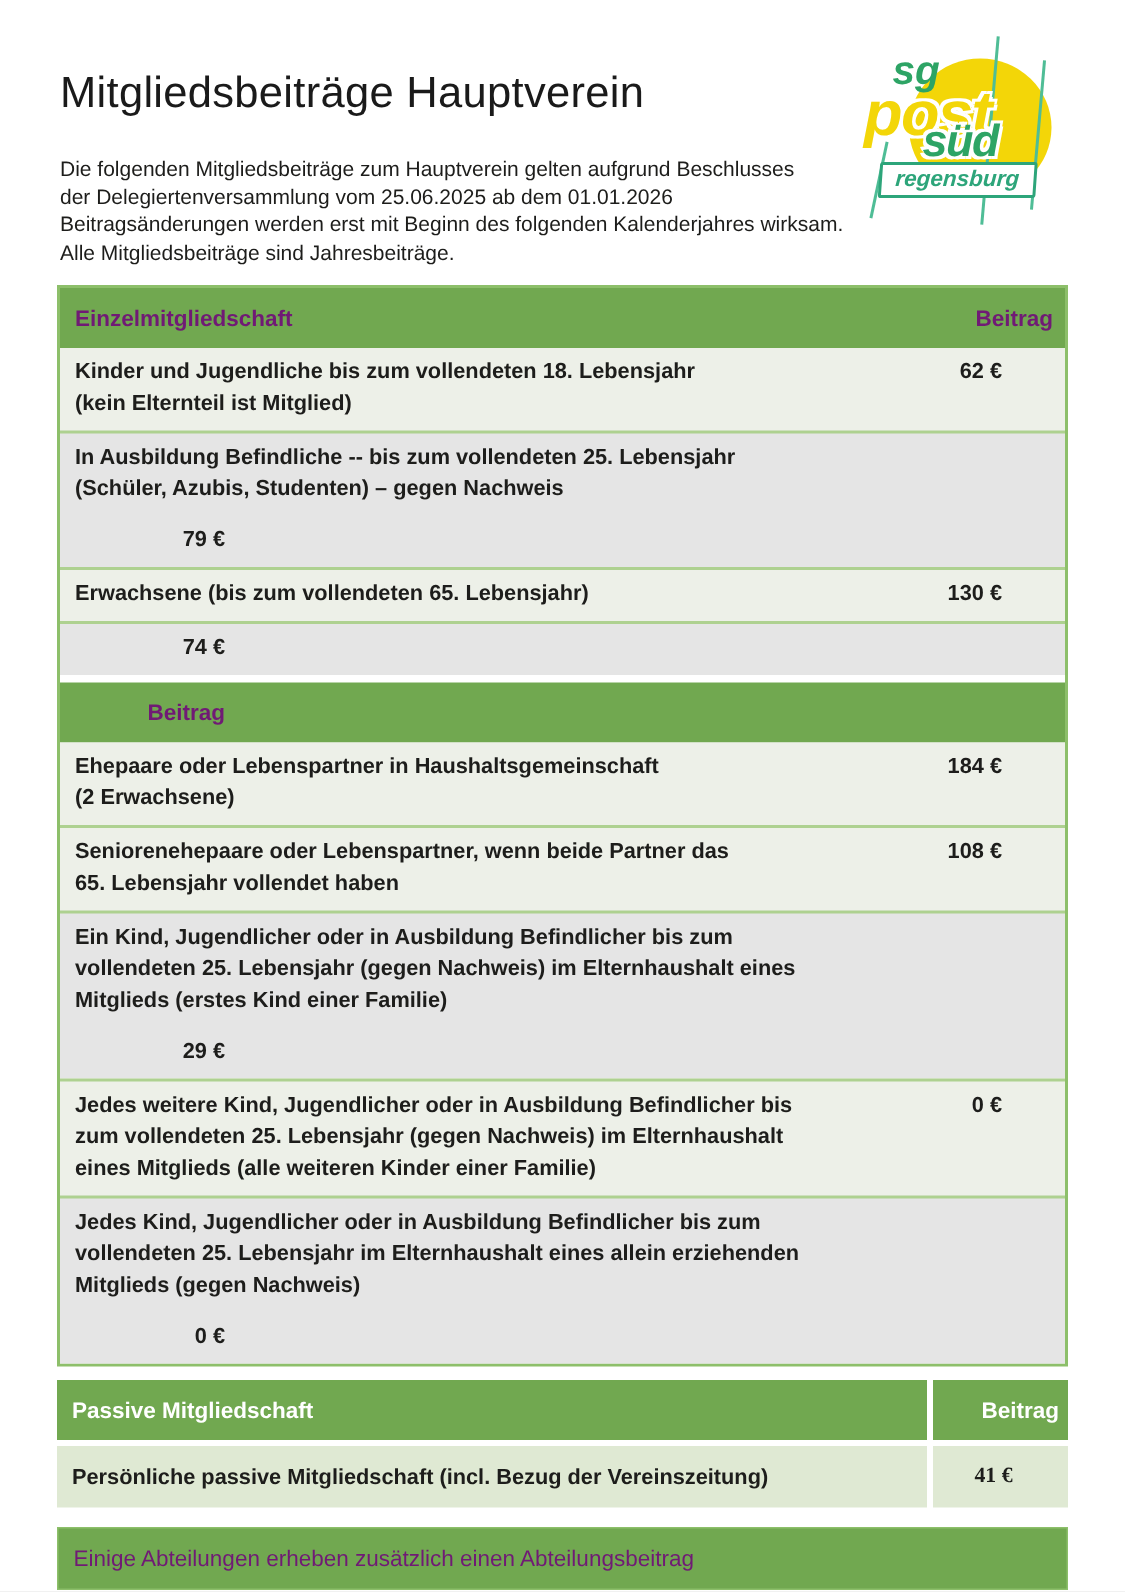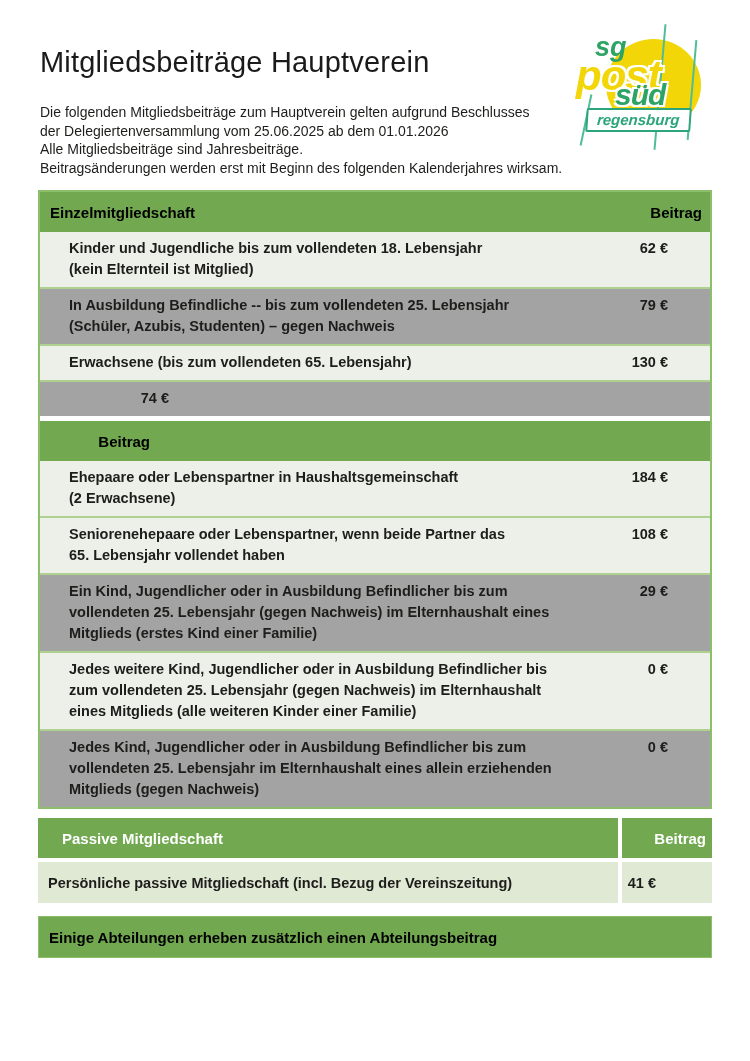--- a/index.html
+++ b/index.html
@@ -43,44 +43,44 @@
   .logo .citybox{
     position:absolute;left:11px;top:82px;
     background:#ffffff;border:2px solid #2da57a;border-radius:2px;
     padding:1px 9px 2px 9px;
     font-size:15px;font-weight:700;font-style:italic;color:#2da57a;
     transform:skewX(-4deg);
   }
 
   
   .tbl{margin-top:13px;border:2px solid #8dbf6a;background:#fff;}
-  .thead{display:flex;background:#71a850;color:#000000;font-weight:700;font-size:15px;
+  .thead{display:flex;background:#71a850;color:#701a75;font-weight:700;font-size:15px;
          align-items:center;min-height:40px;}
   .thead .th-label{flex:1;padding:0 0 0 10px;}
   .thead .th-amt{width:110px;text-align:right;padding-right:8px;}
   .thead2{border-top:5px solid #ffffff;}
-  .trow{display:flex;font-weight:700;font-size:14.5px;line-height:21px;padding-left:19px;}
+  .trow{display:flex;font-weight:700;font-size:14.5px;line-height:21px;}
   .trow + .trow{border-top:2px solid #aed190;}
   .thead + .trow{border-top:0;}
   .trow .cell-desc{flex:1;padding:6px 0 7px 10px;white-space:pre-line;}
   .trow .cell-amt{width:110px;text-align:right;padding:6px 42px 7px 0;}
   .trow.shaded{background:#edf0e8;}
-  .trow.plain{background:#a3a3a3;}
+  .trow.plain{background:#e5e5e5;flex-direction:column;}
 
   
   .tbl3{margin-top:9px;display:grid;grid-template-columns:1fr 90px;grid-gap:4px;background:#fff;}
   .tbl3 .h{background:#71a850;color:#fff;font-weight:700;font-size:15px;display:flex;align-items:center;min-height:40px;}
-  .tbl3 .h.left{padding-left:24px;}
+  .tbl3 .h.left{padding-left:10px;}
   .tbl3 .h.right{justify-content:flex-end;padding-right:6px;}
   .tbl3 .c{background:#dfe9d3;font-weight:700;font-size:14.5px;display:flex;align-items:center;min-height:41px;}
   .tbl3 .c.left{padding-left:10px;}
-  .tbl3 .c.right{justify-content:flex-end;padding-right:56px;}
+  .tbl3 .c.right{justify-content:flex-end;padding-right:37px;font-family:Liberation Serif, serif;}
 
   
-  .band{margin-top:13px;background:#71a850;color:#000000;font-weight:700;font-size:15px;
+  .band{margin-top:13px;background:#71a850;color:#701a75;font-weight:400;font-size:15px;
         min-height:42px;display:flex;align-items:center;padding-left:10px;box-sizing:border-box;
         border:1px solid #8dbf6a;}
 </style>
 </head>
 <body>
 
 <div class="page">
 
   <div class="logo">
     <div class="circle"></div>
@@ -92,22 +92,22 @@
     <div class="sued">süd</div>
     <div class="citybox">regensburg</div>
   </div>
 
   <div class="content">
     <h1 class="title">Mitgliedsbeiträge Hauptverein</h1>
 
     <div class="intro">
       <div>Die folgenden Mitgliedsbeiträge zum Hauptverein gelten aufgrund Beschlusses</div>
       <div>der Delegiertenversammlung vom 25.06.2025 ab dem 01.01.2026</div>
+      <div>Beitragsänderungen werden erst mit Beginn des folgenden Kalenderjahres wirksam.</div>
       <div>Alle Mitgliedsbeiträge sind Jahresbeiträge.</div>
-      <div>Beitragsänderungen werden erst mit Beginn des folgenden Kalenderjahres wirksam.</div>
     </div>
 
     <div class="tbl">
 
       <div class="thead">
         <div class="th-label">Einzelmitgliedschaft</div>
         <div class="th-amt">Beitrag</div>
       </div>
 
       <div class="trow shaded">

